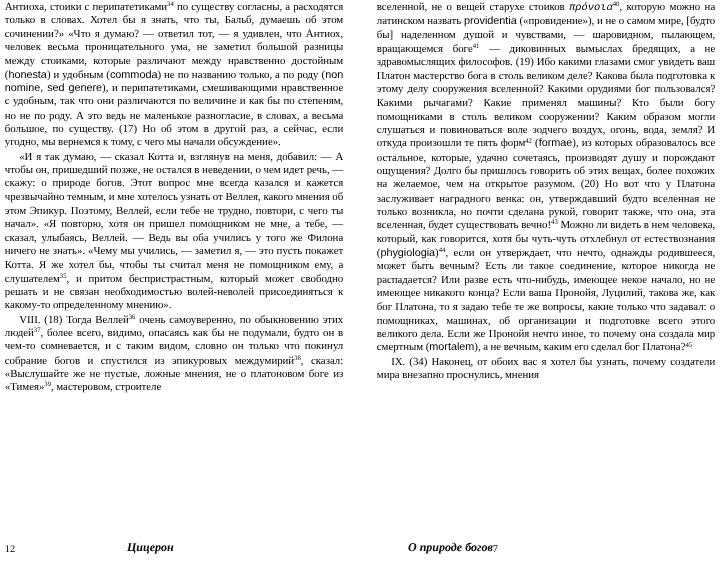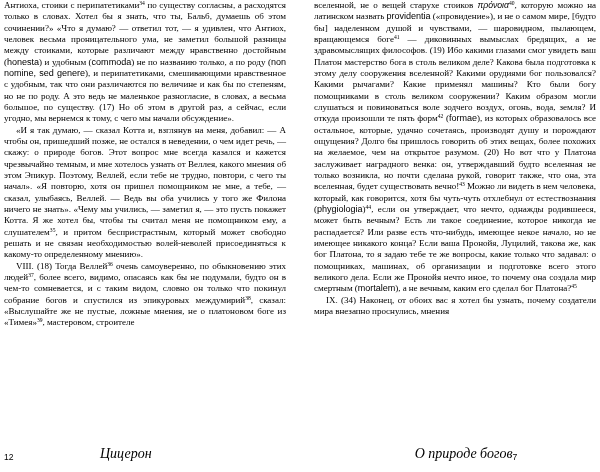--- a/index.html
+++ b/index.html
@@ -58,50 +58,51 @@
   .text-column p.cont {
     text-indent: 0;
   }
   sup {
     font-size: 5.6px;
     line-height: 0;
     vertical-align: 3.2px;
     letter-spacing: 0;
   }
   .greek {
-    font-family: Liberation Sans, sans-serif;
+    font-family: Liberation Mono, monospace;
     font-style: italic;
     font-size: 8.7px;
   }
   .lat {
     font-family: Liberation Sans, sans-serif;
   }
   .footer {
     flex: 0 0 auto;
     height: 34px;
     display: flex;
     align-items: flex-end;
     padding-bottom: 10px;
     font-size: 8.2px;
   }
   .footer-left {
     justify-content: space-between;
   }
   .footer-right {
-    justify-content: center;
+    justify-content: flex-start;
   }
   .folio {
-    font-family: Liberation Sans, sans-serif;
+    font-family: Liberation Serif, serif;
     font-size: 8.6px;
     color: #000;
   }
   .running-head {
     font-style: italic;
-    font-size: 14px;
+    font-size: 10px;
     color: #000;
+    font-weight: bold;
   }
   .footer-left .running-head {
     margin-right: 48px;
   }
   .footer-right .running-head {
     margin-left: 26px;
   }
   .footer-right .folio {
     margin-right: 4px;
   }

